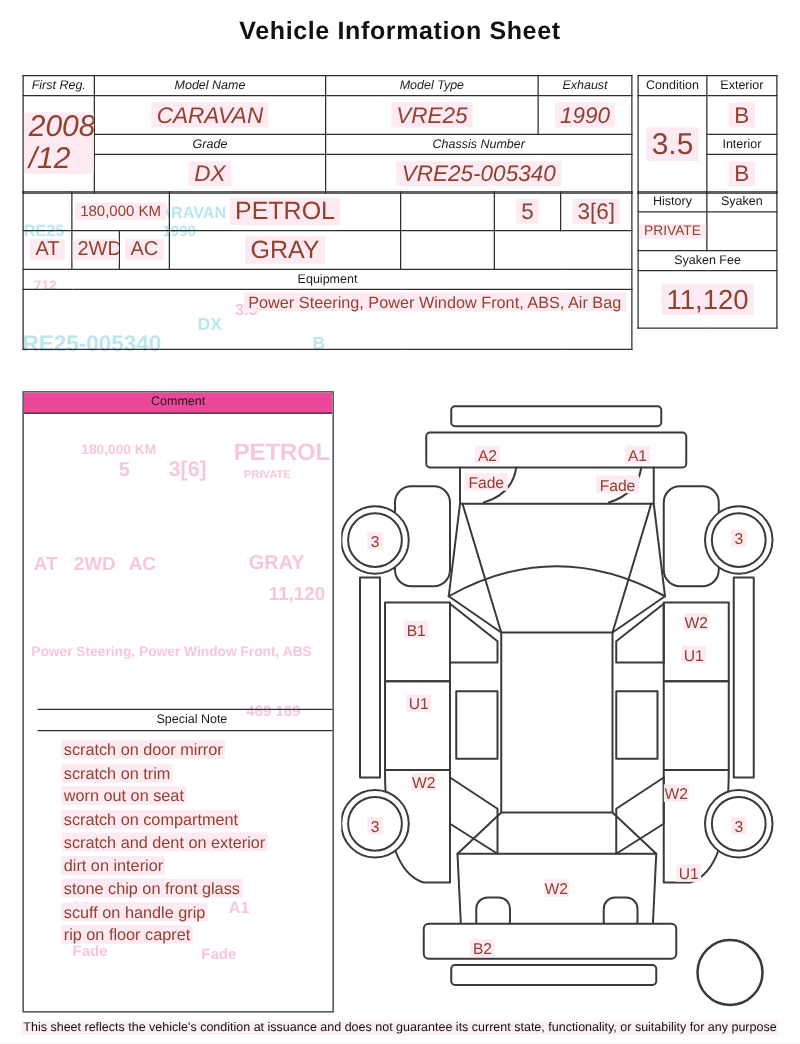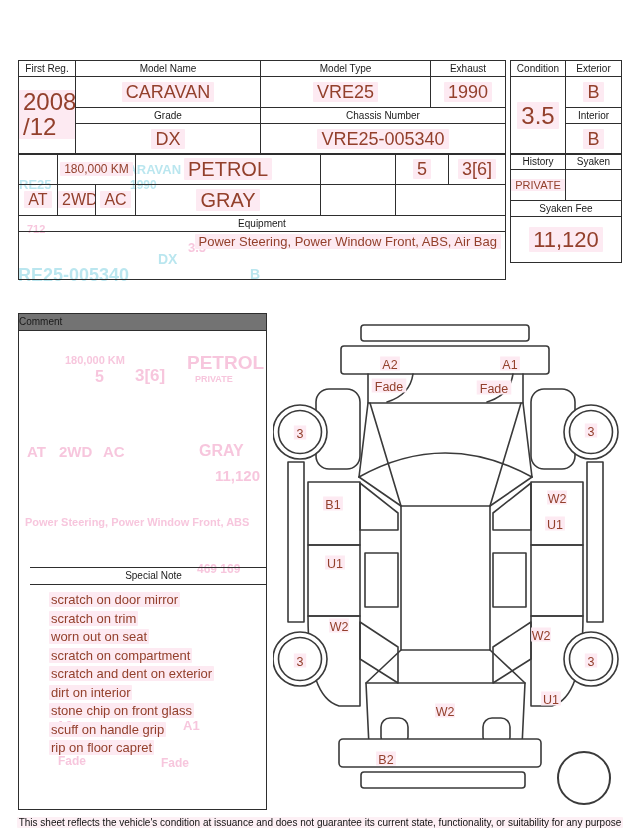--- a/index.html
+++ b/index.html
@@ -11,22 +11,22 @@
   td{border:1.5px solid #2e2e2e;padding:0;overflow:hidden;}
   .hd{font-size:10px;text-align:center;vertical-align:middle;height:15px;color:#1a1a1a;}
   .val{text-align:center;vertical-align:middle;color:#93402c;}
   .hl{background:#fdeaf2;padding:0 4px;border-radius:1px;}
   .v24{font-size:24px;} .v22{font-size:22px;} .v20{font-size:20px;} .v18{font-size:18px;}
   .v16{font-size:16px;} .v12{font-size:12px;} .v11{font-size:11px;} .v13{font-size:13px;}
   .left{text-align:left;}
   
   .comment-box{position:absolute;left:18px;top:313px;width:247px;height:495px;
                border:1.5px solid #2e2e2e;z-index:2;overflow:hidden;}
-  .box-hd{font-size:10px;line-height:16px;height:16px;
-          border-bottom:1.5px solid #2e2e2e;background:#737373;position:relative;z-index:3;}
+  .box-hd{font-size:10px;text-align:center;line-height:16px;height:16px;
+          border-bottom:1.5px solid #2e2e2e;background:#ec4899;position:relative;z-index:3;}
   .note-block{position:absolute;left:11px;top:253px;width:100%;z-index:3;}
   .note-hd{font-size:10px;text-align:center;line-height:16px;height:16px;
            border-top:1.5px solid #2e2e2e;border-bottom:1.5px solid #2e2e2e;}
   .note-list{padding:6px 0 0 7px;}
   .note-line{font-size:13px;line-height:18.5px;color:#93402c;white-space:nowrap;}
   .note-line .hl{padding:0 2px;margin-left:12px;}
   
   .ghost{position:absolute;white-space:nowrap;font-weight:bold;pointer-events:none;}
   .ghost.pink{color:rgba(242,160,198,0.6);}
   .ghost.cyan{color:rgba(140,214,228,0.6);}
@@ -35,34 +35,35 @@
   
   .diagram{position:absolute;left:273px;top:315px;width:365px;height:495px;z-index:2;}
   .footer{position:absolute;left:0;top:817px;width:100%;text-align:center;font-size:10px;color:#111;z-index:2;}
   .footer .hl{background:#fdf0f5;padding:0 2px;}
 </style>
 </head>
 <body>
 
 <div class="page">
 
+  <div class="title">Vehicle Information Sheet</div>
 
   <div class="ghost-layer-page" id="ghost-page">
       <span class="ghost cyan" style="left: 118px; top: 162px; font-size: 13px;">CARAVAN</span>
       <span class="ghost cyan" style="left: 130px; top: 178px; font-size: 12px;">1990</span>
       <span class="ghost cyan" style="left: 19px; top: 177px; font-size: 13px;">RE25</span>
       <span class="ghost pink" style="left: 24px; top: 192px; font-size: 11px;">2008</span>
       <span class="ghost pink" style="left: 27px; top: 223px; font-size: 11px;">712</span>
       <span class="ghost pink" style="left: 188px; top: 240px; font-size: 13px;">3.5</span>
       <span class="ghost cyan" style="left: 158px; top: 251px; font-size: 14px;">DX</span>
       <span class="ghost cyan" style="left: 250px; top: 266px; font-size: 14px;">B</span>
       <span class="ghost cyan" style="left: 18px; top: 265px; font-size: 18px;">RE25-005340</span>
     </div>
 
-  <table style="left:18px;top:60px;width:487px;">
+  <table style="left:18px;top:60px;width:487px;font-style:italic;">
     <colgroup>
         <col style="width:57px">
         <col style="width:185px">
         <col style="width:170px">
         <col style="width:75px">
       </colgroup>
     <tbody>
         <tr>
       <td class="hd">First Reg.</td>
       <td class="hd">Model Name</td>

